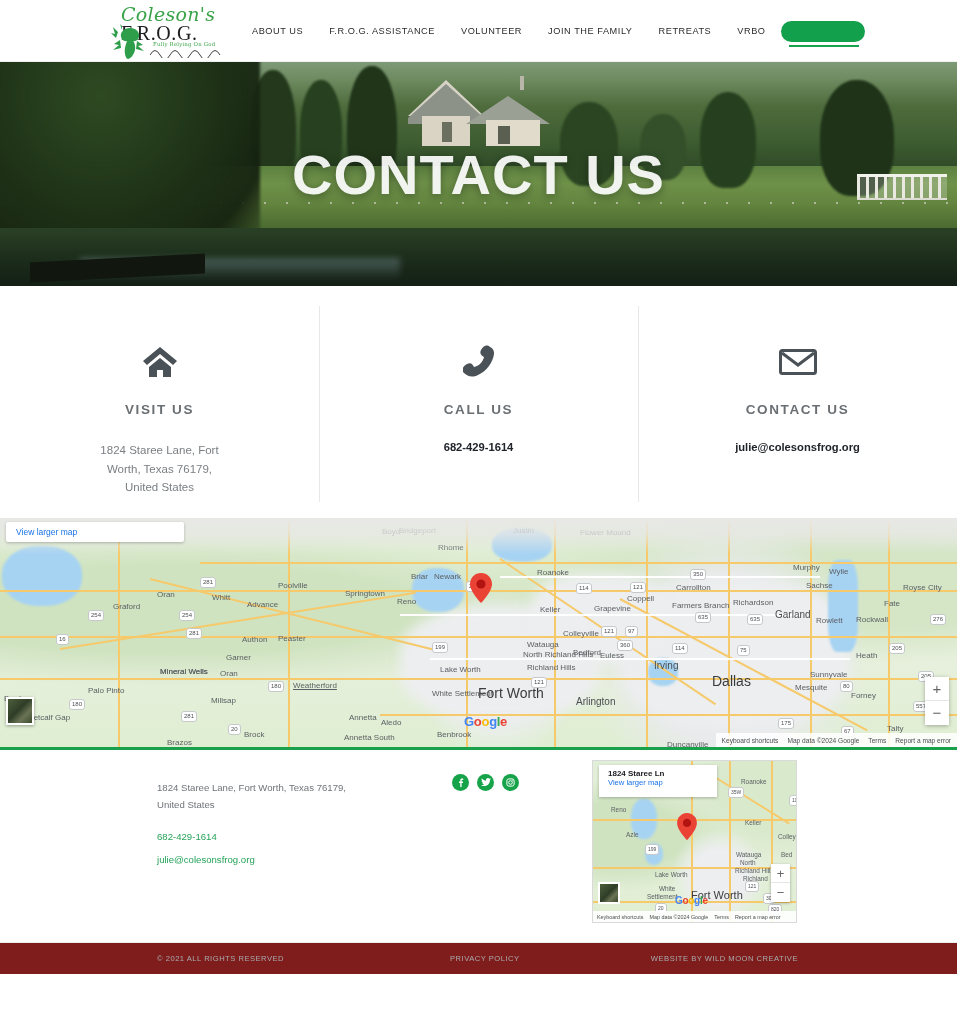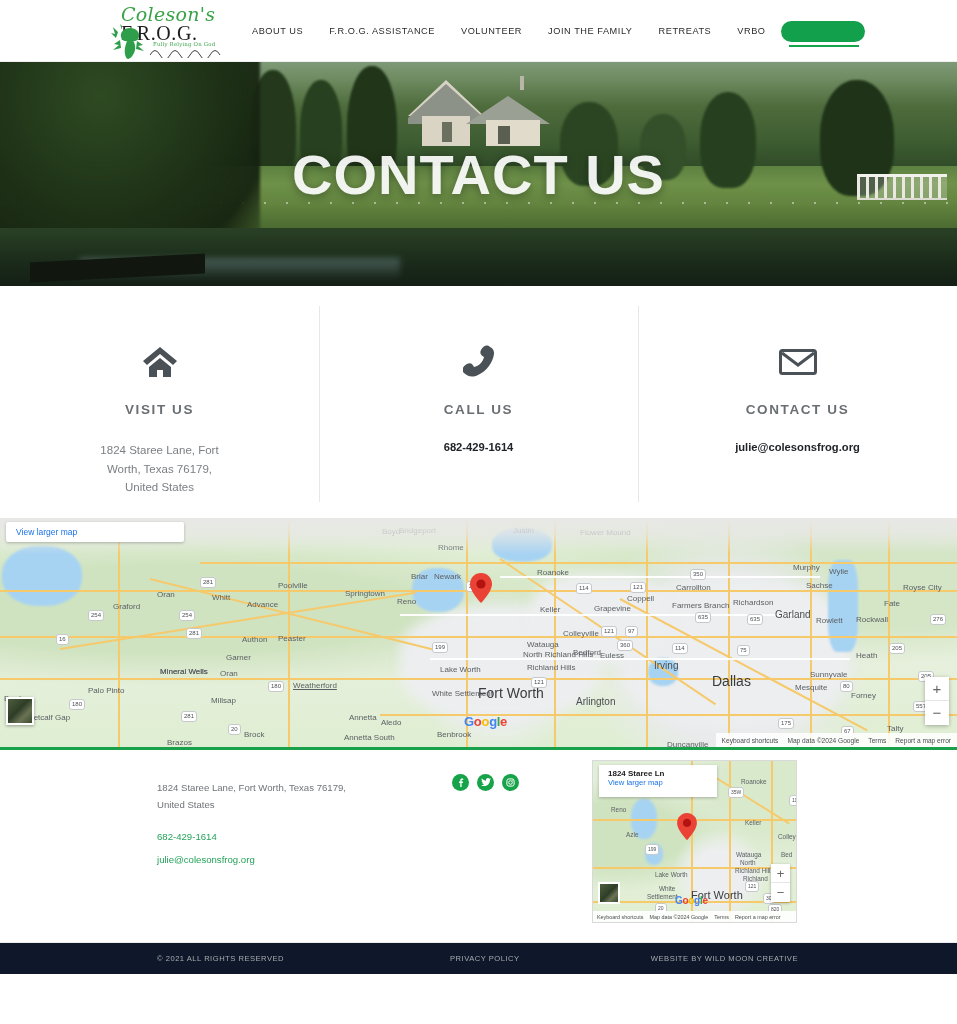--- a/index.html
+++ b/index.html
@@ -481,21 +481,21 @@
     padding-left: 4px;
     font-size: 5.4px; color: #4a4e52; z-index: 9;
     white-space: nowrap;
   }
   .ms-label { position: absolute; font-size: 6.4px; color: #5b5f63; white-space: nowrap; }
   .ms-label.big { font-size: 11px; color: #3a3d40; }
 
   
   .bottom-bar {
     height: 32px;
-    background: #0f172a;
+    background: #7f1d1d;
     border-top: 1px solid #ededed;
     display: flex;
     align-items: center;
     font-size: 7.6px;
     letter-spacing: .5px;
     color: #a8acae;
     position: relative;
   }
   .bb-left  { position: absolute; left: 157px; }
   .bb-mid   { position: absolute; left: 450px; cursor: pointer; }

